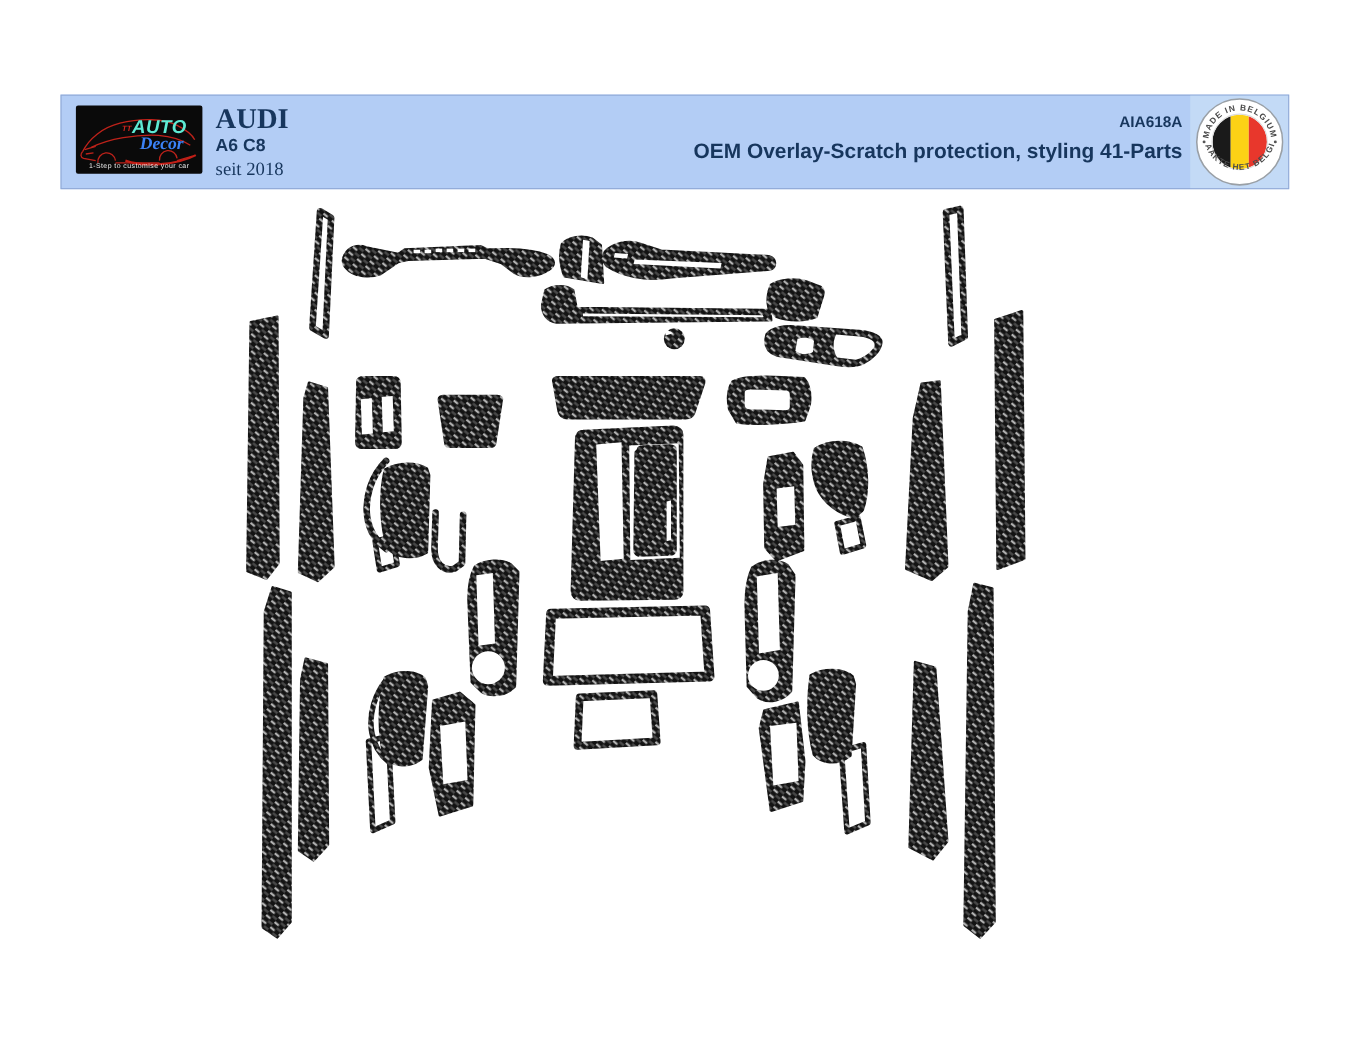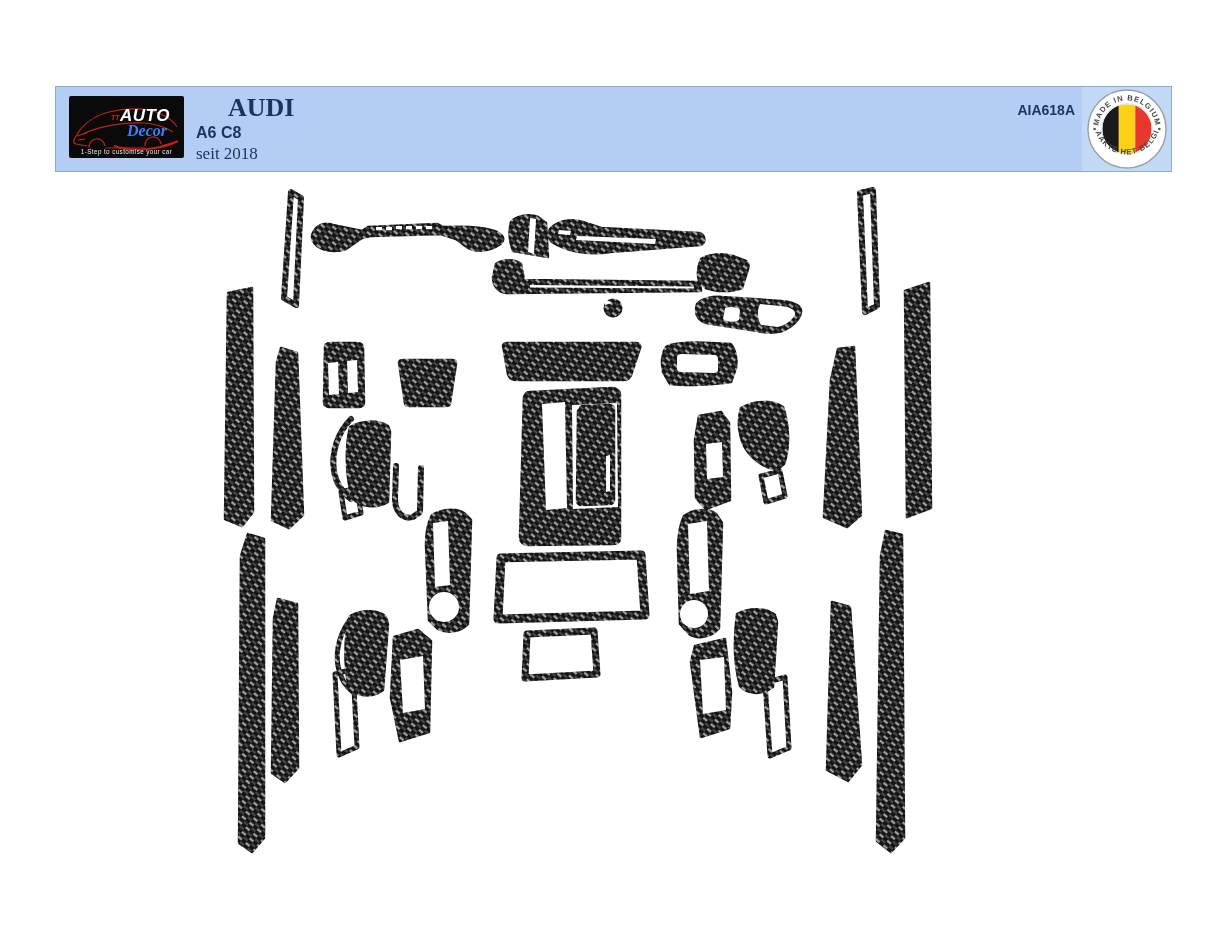--- a/index.html
+++ b/index.html
@@ -8,28 +8,28 @@
   .parts{position:absolute;left:0;top:0;width:1228px;height:950px;}
   .band{position:absolute;left:55px;top:86px;width:1117px;height:86px;background:#b3cdf5;
         border:1px solid #8fa9d6;box-sizing:border-box;}
   
   .logo{position:absolute;left:13px;top:9px;width:115px;height:62px;background:#0a0a0a;
         border-radius:2px;overflow:hidden;}
   .logo svg{position:absolute;left:0;top:0;}
   .logo .tt{position:absolute;left:42px;top:18px;font-size:7px;font-style:italic;font-weight:bold;
         color:#d2251c;}
   .logo .auto{position:absolute;left:51px;top:10px;font-size:17px;font-style:italic;font-weight:bold;
-        color:#ffffff;letter-spacing:.5px;}
+        color:#5eead4;letter-spacing:.5px;}
   .logo .decor{position:absolute;left:58px;top:26px;font-family:"Liberation Serif",serif;
         font-style:italic;font-weight:700;font-size:16px;color:#3b82f6;}
   .logo .tagline{position:absolute;left:3px;bottom:3px;width:109px;text-align:center;font-size:6.3px;
         color:#ececec;letter-spacing:.4px;white-space:nowrap;}
   
   .vehicle{position:absolute;left:140px;top:7px;color:#17365d;}
-  .vehicle .make{font-family:"Liberation Serif",serif;font-weight:700;font-size:26px;line-height:28px;margin-left:32px;}
+  .vehicle .make{font-family:"Liberation Serif",serif;font-weight:700;font-size:26px;line-height:28px;}
   .vehicle .model{font-weight:700;font-size:16px;line-height:22px;}
   .vehicle .since{font-family:"Liberation Serif",serif;font-size:17px;line-height:20px;}
   
   .product{position:absolute;right:96px;top:10px;text-align:right;color:#17365d;}
   .product .code{font-weight:700;font-size:14px;line-height:27px;}
   .product .desc{font-weight:700;font-size:19px;line-height:29px;}
   
   .badge-patch{position:absolute;right:0;top:0;width:89px;height:84px;background:#c3daf6;
         display:flex;align-items:center;justify-content:center;}
 </style>
@@ -221,20 +221,21 @@
     </div>
 
     <div class="vehicle">
       <div class="make">AUDI</div>
       <div class="model">A6 C8</div>
       <div class="since">seit 2018</div>
     </div>
 
     <div class="product">
       <div class="code">AIA618A</div>
+      <div class="desc">OEM Overlay-Scratch protection, styling 41-Parts</div>
     </div>
 
     <div class="badge-patch">
       <svg width="80" height="80" viewBox="0 0 84 84">
         <defs>
           <clipPath id="flagclip">
               <circle cx="42" cy="42" r="26"></circle>
             </clipPath>
           <path id="arcTop" d="M12,42 A30,30 0 0 1 72,42" fill="none"></path>
           <path id="arcBot" d="M8,42 A35,35 0 0 0 76,42" fill="none"></path>

